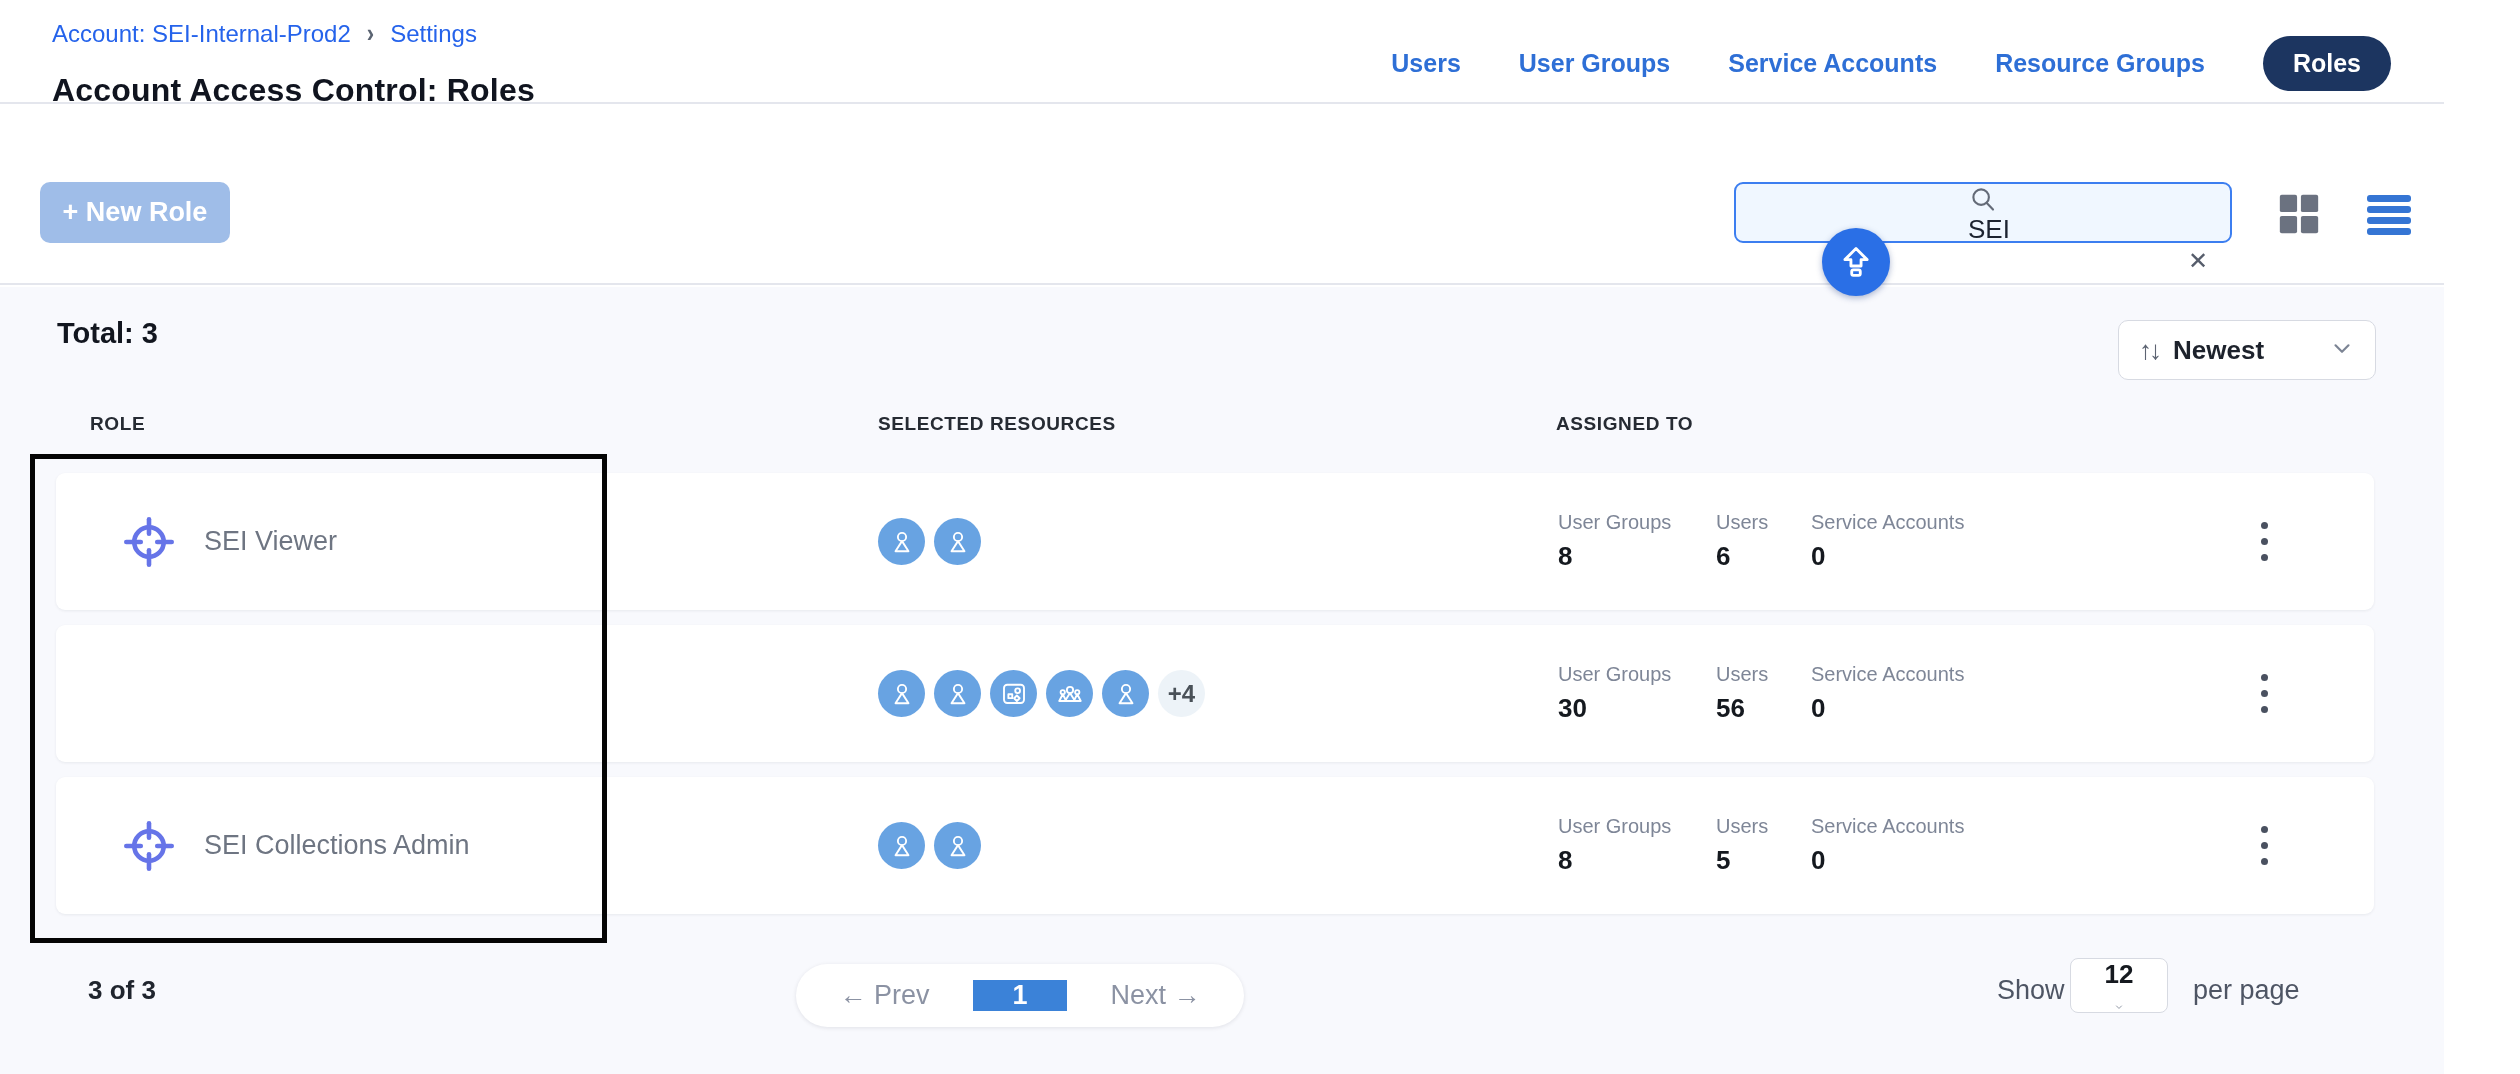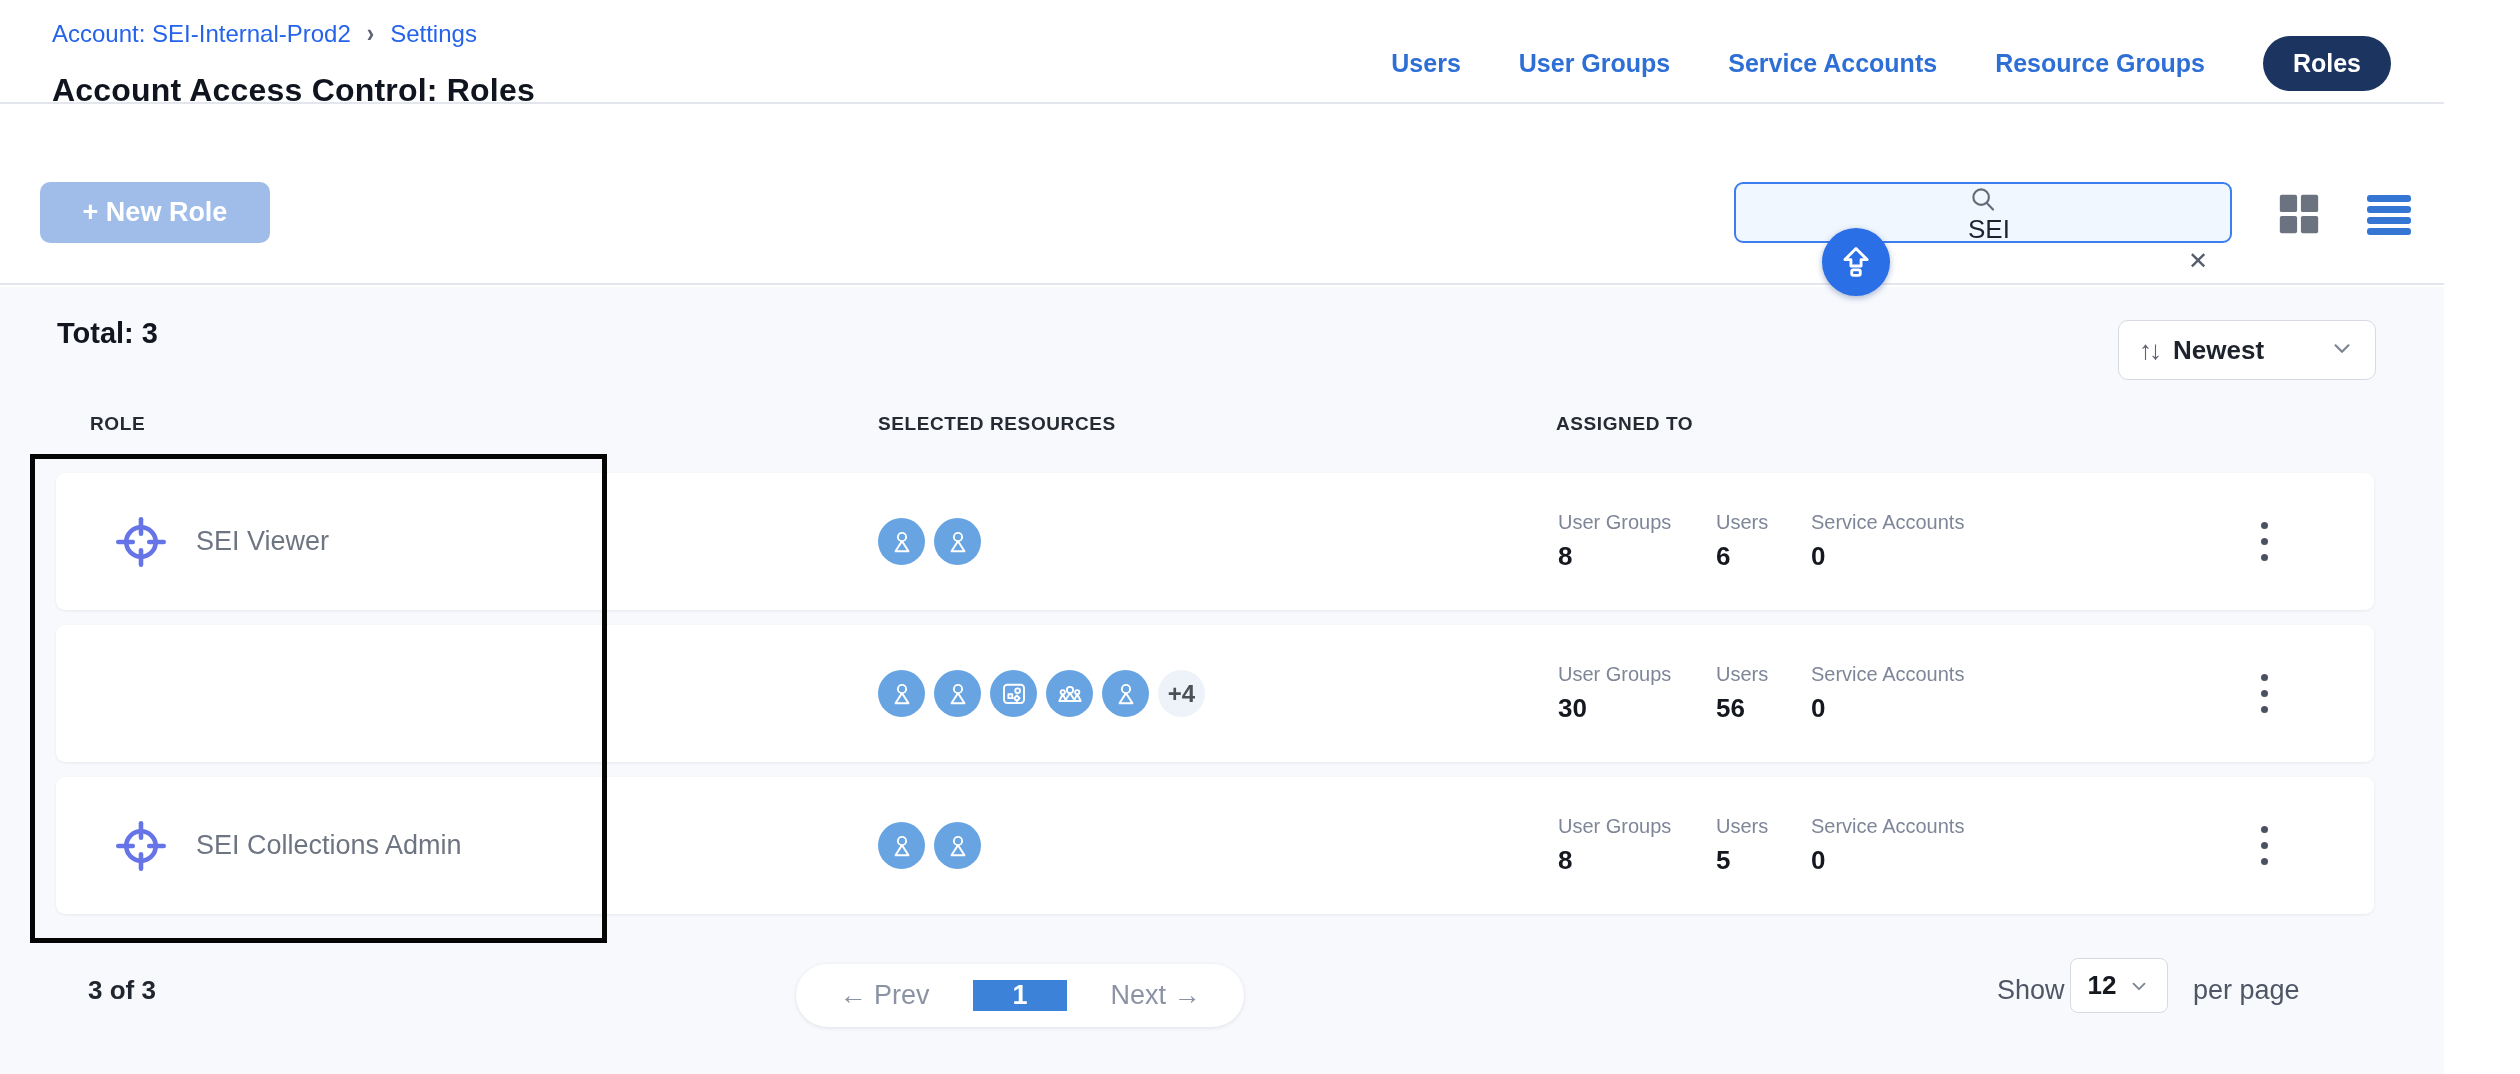--- a/index.html
+++ b/index.html
@@ -11,21 +11,21 @@
   .breadcrumb { position:absolute; left:52px; top:20px; display:flex; align-items:center; gap:16px; font-size:24px; color:#2563eb; }
   .crumb { cursor:pointer; }
   .crumb-sep { color:#5b6472; font-size:22px; font-weight:700; transform:scaleY(1.15); }
   .page-title { position:absolute; left:52px; top:72px; font-size:32px; font-weight:700; color:#10141f; letter-spacing:.2px; }
   .nav { position:absolute; right:53px; top:36px; display:flex; align-items:center; gap:58px; }
   .nav-link { font-size:25px; font-weight:700; color:#2e6fd6; cursor:pointer; white-space:nowrap; }
   .nav-pill { background:#1c3560; color:#ffffff; font-size:25px; font-weight:700; padding:13px 30px; border-radius:999px; cursor:pointer; }
 
   
   .toolbar { position:absolute; left:0; top:138px; width:2444px; height:147px; background:#ffffff; border-bottom:2px solid #e4e6ed; }
-  .btn-new-role { position:absolute; left:40px; top:44px; width:230px; height:61px; background:#9fbde8; color:#ffffff;
+  .btn-new-role { position:absolute; left:40px; top:44px; width:190px; height:61px; background:#9fbde8; color:#ffffff;
     font-size:27px; font-weight:700; border:none; border-radius:10px; display:flex; align-items:center; justify-content:center; gap:10px; cursor:pointer; font-family:inherit; }
   .search-box { position:absolute; left:1734px; top:44px; width:498px; height:61px; background:#f0f7ff; border:2.5px solid #3c7ef0; border-radius:9px;
     display:flex; align-items:center; padding:0 18px; cursor:text;flex-direction:column; }
   .search-box svg.mag { width:30px; height:30px; flex:0 0 auto; }
   .search-text { margin-left:12px; font-size:26px; color:#1c2330; }
   .caret { width:2.5px; height:32px; background:#13161c; margin-left:3px; }
   .search-clear { margin-left:auto; font-size:24px; color:#565d6b; cursor:pointer; padding:4px; line-height:1; }
   .view-toggles { position:absolute; left:2274px; top:52px; display:flex; align-items:center; gap:40px; }
   .vt { width:50px; height:48px; display:flex; align-items:center; justify-content:center; cursor:pointer; }
   .shift-badge { position:absolute; left:1822px; top:90px; width:68px; height:68px; border-radius:50%; background:#2a6fe6;
@@ -42,21 +42,21 @@
   .sort-chevron { margin-left:auto; }
 
   .col-head { position:absolute; top:126px; font-size:19px; font-weight:700; color:#262b33; letter-spacing:.6px; }
   .col-head.role { left:90px; }
   .col-head.resources { left:878px; }
   .col-head.assigned { left:1556px; }
 
   .rows { position:absolute; left:56px; top:186px; width:2318px; }
   .role-row { position:relative; width:2318px; height:137px; background:#ffffff; border-radius:9px; margin-bottom:15px;
     box-shadow:0 1px 3px rgba(16,24,40,.07); }
-  .role-cell { position:absolute; left:56px; top:0; height:137px; display:flex; align-items:center; gap:26px; }
+  .role-cell { position:absolute; left:64px; top:0; height:137px; display:flex; align-items:center; gap:26px; }
   .role-cell svg.target { width:58px; height:58px; }
   .role-name { font-size:27px; color:#6e7582; }
 
   .res-cell { position:absolute; left:822px; top:0; height:137px; display:flex; align-items:center; gap:9px; }
   .avatar { width:47px; height:47px; border-radius:50%; background:#68a3e2; display:flex; align-items:center; justify-content:center; }
   .avatar svg { width:30px; height:30px; }
   .avatar svg * { fill:none; stroke:#ffffff; stroke-width:1.5; stroke-linejoin:round; stroke-linecap:round; }
   .avatar-extra { width:47px; height:47px; border-radius:50%; background:#edf3f8; color:#4a5158; font-size:24px; font-weight:700;
     display:flex; align-items:center; justify-content:center; }
 
@@ -72,21 +72,21 @@
   .annotation-box { position:absolute; left:30px; top:167px; width:577px; height:489px; border:5px solid #050505; z-index:10; pointer-events:none; }
 
   
   .count-footer { position:absolute; left:88px; top:688px; font-size:26px; font-weight:700; color:#20252e; }
   .pagination { position:absolute; left:796px; top:677px; width:448px; height:63px; background:#ffffff; border-radius:999px;
     overflow:hidden; display:flex; box-shadow:0 1px 4px rgba(16,24,40,.10);align-items:center; }
   .pg-prev, .pg-next { flex:1; display:flex; align-items:center; justify-content:center; font-size:27px; color:#8b92a3; cursor:pointer; }
   .pg-page { width:94px; background:#3b82d8; color:#ffffff; font-size:27px; font-weight:700; display:flex; align-items:center; justify-content:center; cursor:pointer; }
   .show-label { position:absolute; left:1997px; top:688px; font-size:27px; color:#4e5564; }
   .pp-select { position:absolute; left:2070px; top:671px; width:98px; height:55px; background:#ffffff; border:1.5px solid #d7dae2; border-radius:8px;
-    display:flex; align-items:center; justify-content:center; gap:12px; cursor:pointer; }
+    display:flex; align-items:center; justify-content:center; gap:12px; cursor:pointer;flex-direction:column; }
   .pp-value { font-size:26px; font-weight:700; color:#15191f; }
   .perpage-label { position:absolute; left:2193px; top:688px; font-size:27px; color:#4e5564; }
 </style>
 </head>
 <body>
 
 <div class="app">
 
   <div class="header">
     <div class="breadcrumb">

